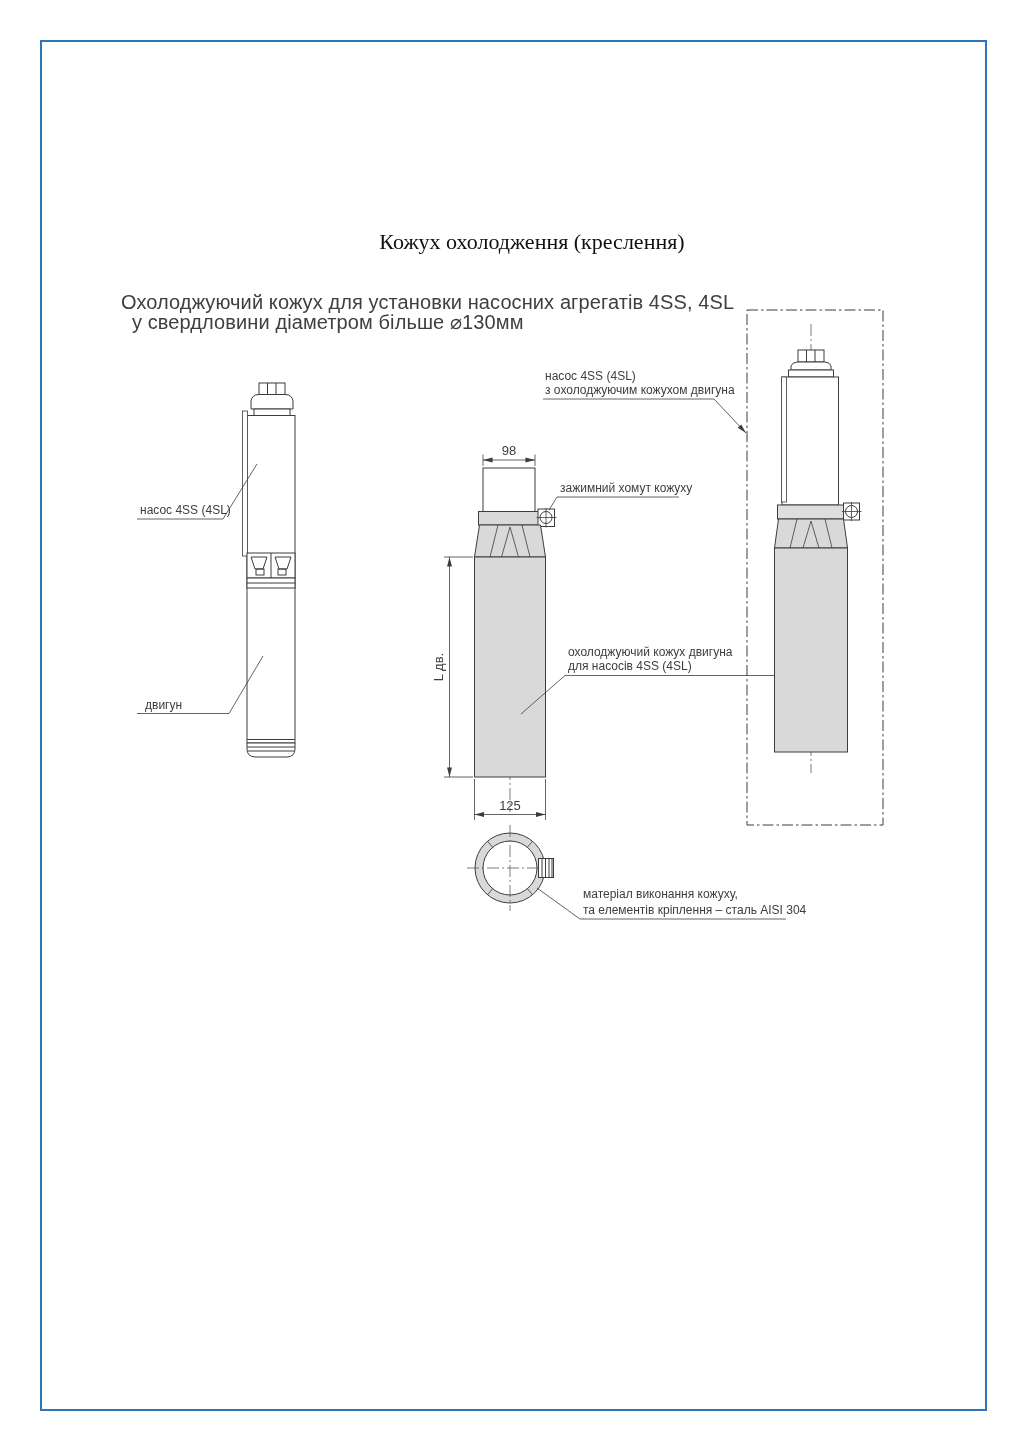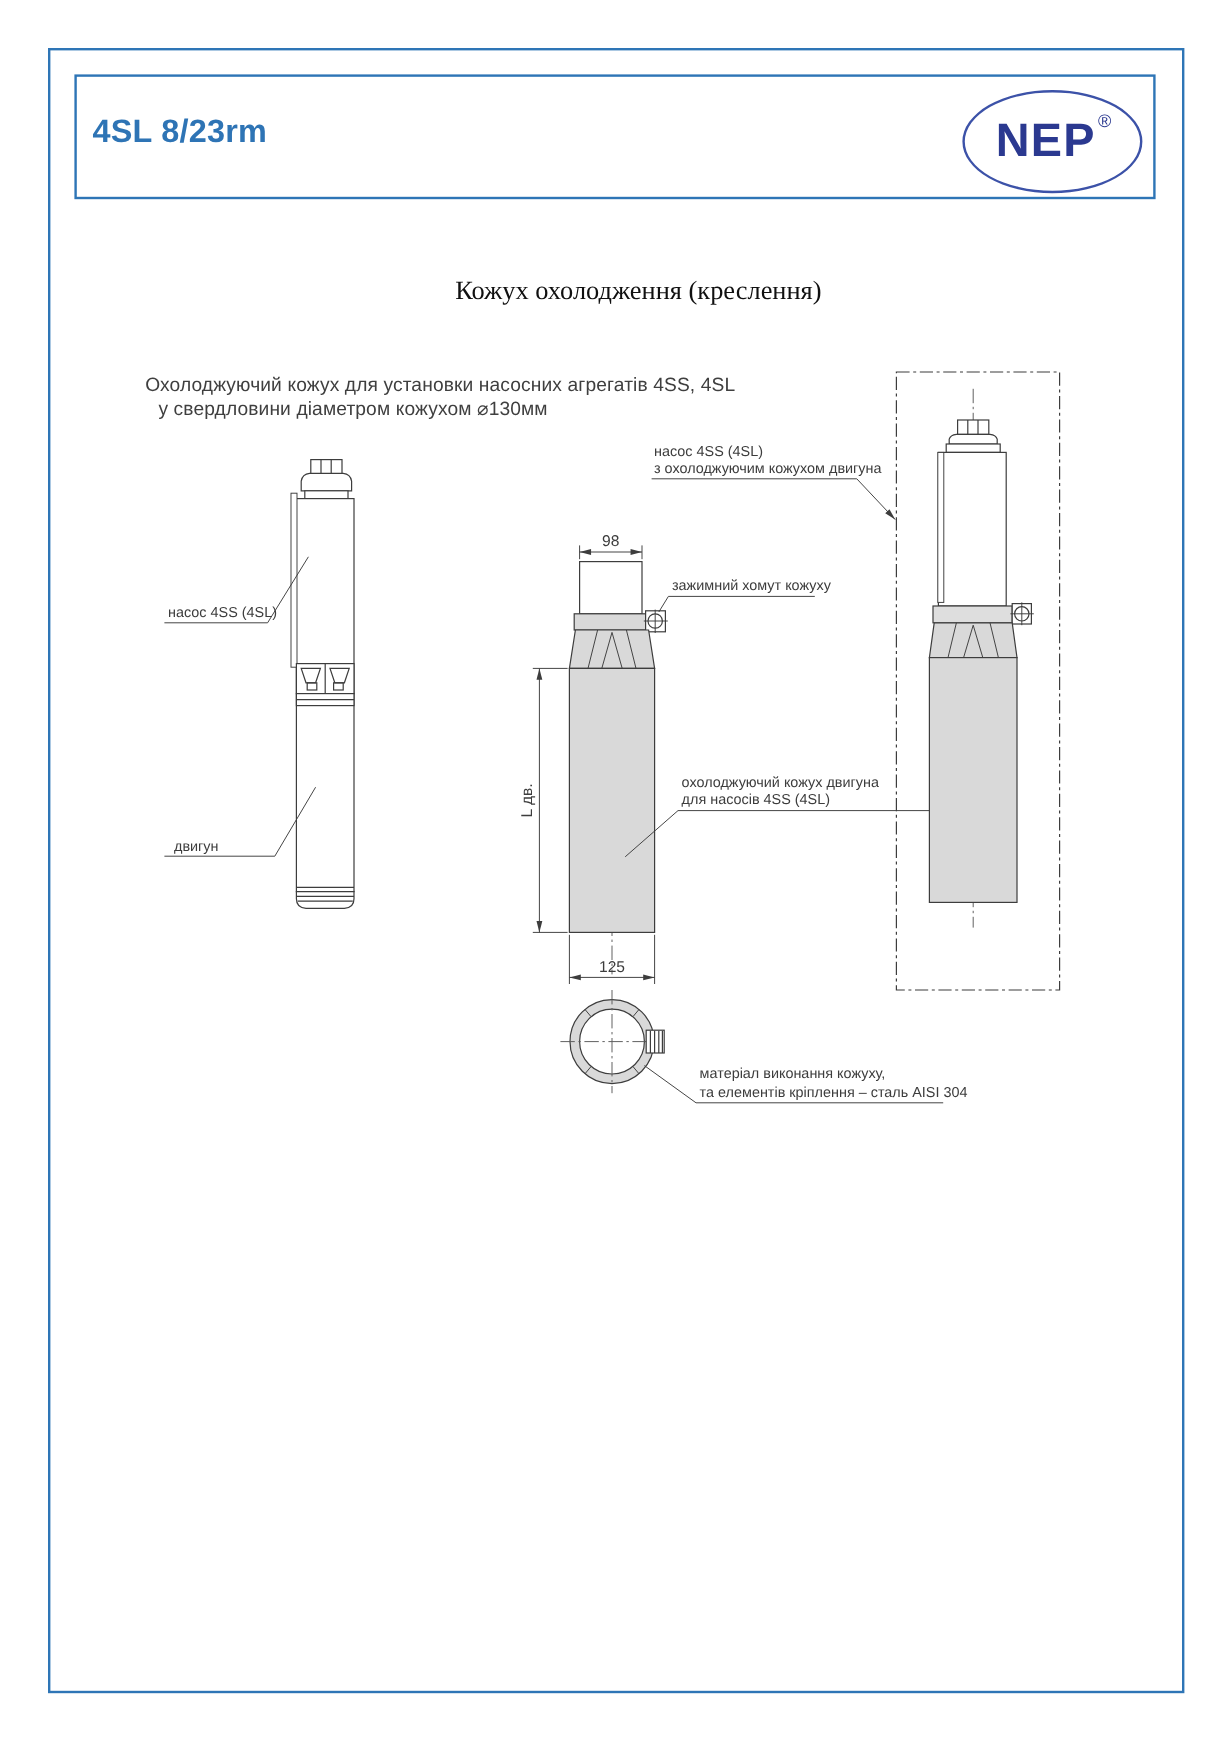--- a/index.html
+++ b/index.html
@@ -5,52 +5,45 @@
   * { box-sizing: border-box; margin: 0; padding: 0; }
   body { background: #e8e8e8; font-family: "Liberation Sans", sans-serif; }
   .page { position: relative; width: 1026px; height: 1450px; background: #ffffff; overflow: hidden; }
   .outer-border { position: absolute; left: 40px; top: 40px; width: 947px; height: 1371px; border: 2px solid #2e75b6; }
   .header-box { position: absolute; left: 62px; top: 62px; width: 901px; height: 104px; border: 2px solid #2e75b6; background: #fff; }
   .model-title { position: absolute; left: 13px; top: 30px; font-size: 27px; font-weight: bold; color: #2e74b5; letter-spacing: 0.2px; }
   .logo { position: absolute; right: 9px; top: 11px; width: 150px; height: 86px; border: 2px solid #3c52a8; border-radius: 50%; display: flex; align-items: center; justify-content: center; background: #fff; }
   .logo-text { font-size: 39px; color: #2b3990; font-weight: 600; letter-spacing: 1px; }
   .logo-reg { font-size: 15px; color: #2b3990; position: relative; top: -17px; left: 2px; font-weight: 400; }
   .doc-title { position: absolute; top: 229px; left: 0; width: 1026px; text-align: center; padding-left: 38px; font-family: "Liberation Serif", serif; font-size: 22px; color: #101010; }
-  .intro { position: absolute; left: 121px; top: 292px; font-size: 16px; color: #3f3f3f; line-height: 20px; letter-spacing: 0.1px; margin-top: 20px; }
+  .intro { position: absolute; left: 121px; top: 292px; font-size: 20px; color: #3f3f3f; line-height: 20px; letter-spacing: 0.1px; }
   .intro-line2 { padding-left: 11px; }
   svg.drawing { position: absolute; left: 0; top: 0; }
   .ln { stroke: #3d3d3d; stroke-width: 1; fill: none; }
   .fw { fill: #ffffff; }
   .fg { fill: #d9d9d9; }
   .fb { fill: #dedede; }
   .thin { stroke-width: 0.8; }
   .cl { stroke: #5a5a5a; stroke-width: 0.8; stroke-dasharray: 12 3 2 3; fill: none; }
   .bore { stroke: #3d3d3d; stroke-width: 1; stroke-dasharray: 11 3 2.5 3; fill: none; }
   .lbl { font-family: "Liberation Sans", sans-serif; font-size: 12px; fill: #3d3d3d; }
   .dim { font-family: "Liberation Sans", sans-serif; font-size: 13px; fill: #3d3d3d; }
 </style>
 </head>
 <body>
 
 <div class="page">
   <div class="outer-border"></div>
 
-  <div class="header-box">
-    <div class="model-title">4SL 8/23rm</div>
-    <div class="logo">
-      <span class="logo-text">NEP</span>
-      <span class="logo-reg">®</span>
-    </div>
-  </div>
 
   <div class="doc-title">Кожух охолодження (креслення)</div>
 
   <div class="intro">
     <div>Охолоджуючий кожух для установки насосних агрегатів 4SS, 4SL</div>
-    <div class="intro-line2">у свердловини діаметром кожухом ⌀130мм</div>
+    <div class="intro-line2">у свердловини діаметром більше ⌀130мм</div>
   </div>
 
   <svg class="drawing" width="1026" height="1450" viewBox="0 0 1026 1450">
     <defs>
       <marker id="arr" viewBox="0 0 12 8" refX="11.5" refY="4" markerWidth="13" markerHeight="9" orient="auto-start-reverse">
         <path d="M0.5,1.2 L11.5,4 L0.5,6.8 Z" fill="#3d3d3d"></path>
       </marker>
     </defs>
 
     <g>

